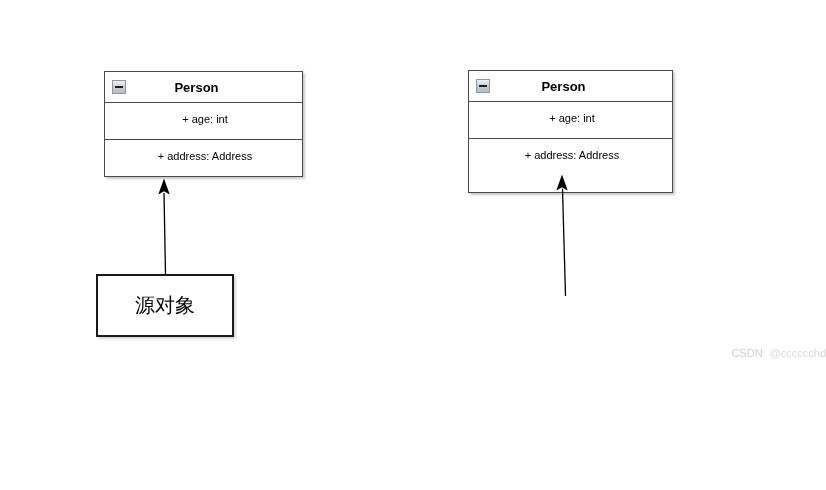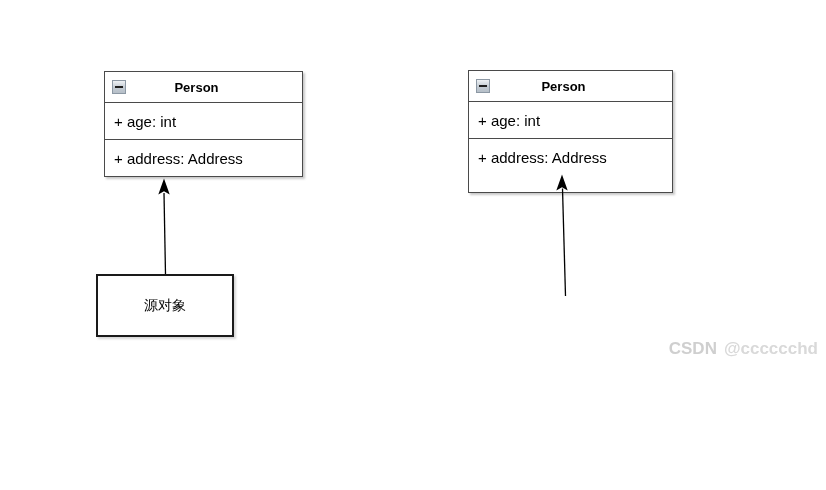--- a/index.html
+++ b/index.html
@@ -47,36 +47,37 @@
     justify-content: center;
   }
   .collapse-icon .minus-bar {
     width: 8px;
     height: 2px;
     background: #1e1e1e;
   }
   .attr-row {
     height: 36.5px;
     border-bottom: 1.5px solid #4a4a4a;
-    font-size: 15px;
+    font-size: 11px;
     padding: 10px 6px 0 9px;
+    text-align: center;
   }
   .attr-row:last-child { border-bottom: none; }
   .class-box.tall .attr-row.grow { height: 52px; }
 
   
   .object-box {
     position: absolute;
     background: #ffffff;
     border: 2px solid #1a1a1a;
     box-shadow: 2px 2px 2px rgba(120,120,120,0.3);
     display: flex;
     align-items: center;
     justify-content: center;
-    font-size: 14px;
+    font-size: 20px;
   }
 
   
   .arrows-layer {
     position: absolute;
     left: 0; top: 0;
     width: 826px;
     height: 490px;
     pointer-events: none;
   }
@@ -91,24 +92,23 @@
     width: 200px;
     height: 46px;
     line-height: 46px;
     text-align: center;
     font-size: 35px;
     color: #7f1d1d;
     margin-top: 39px;
   }
   .watermark {
     position: absolute;
-    right: 8px;
+    right: 0;
     bottom: 9px;
-    font-size: 17px;
-    font-weight: bold;
+    font-size: 11px;
   }
   .watermark .brand { color: #cfcfcf; margin-right: 7px; }
   .watermark .user  { color: #d9d9d9; }
 </style>
 </head>
 <body>
 
 <div class="canvas">
 
   <div class="class-box" style="left:104px; top:71px; width:199px; height:106px;">

